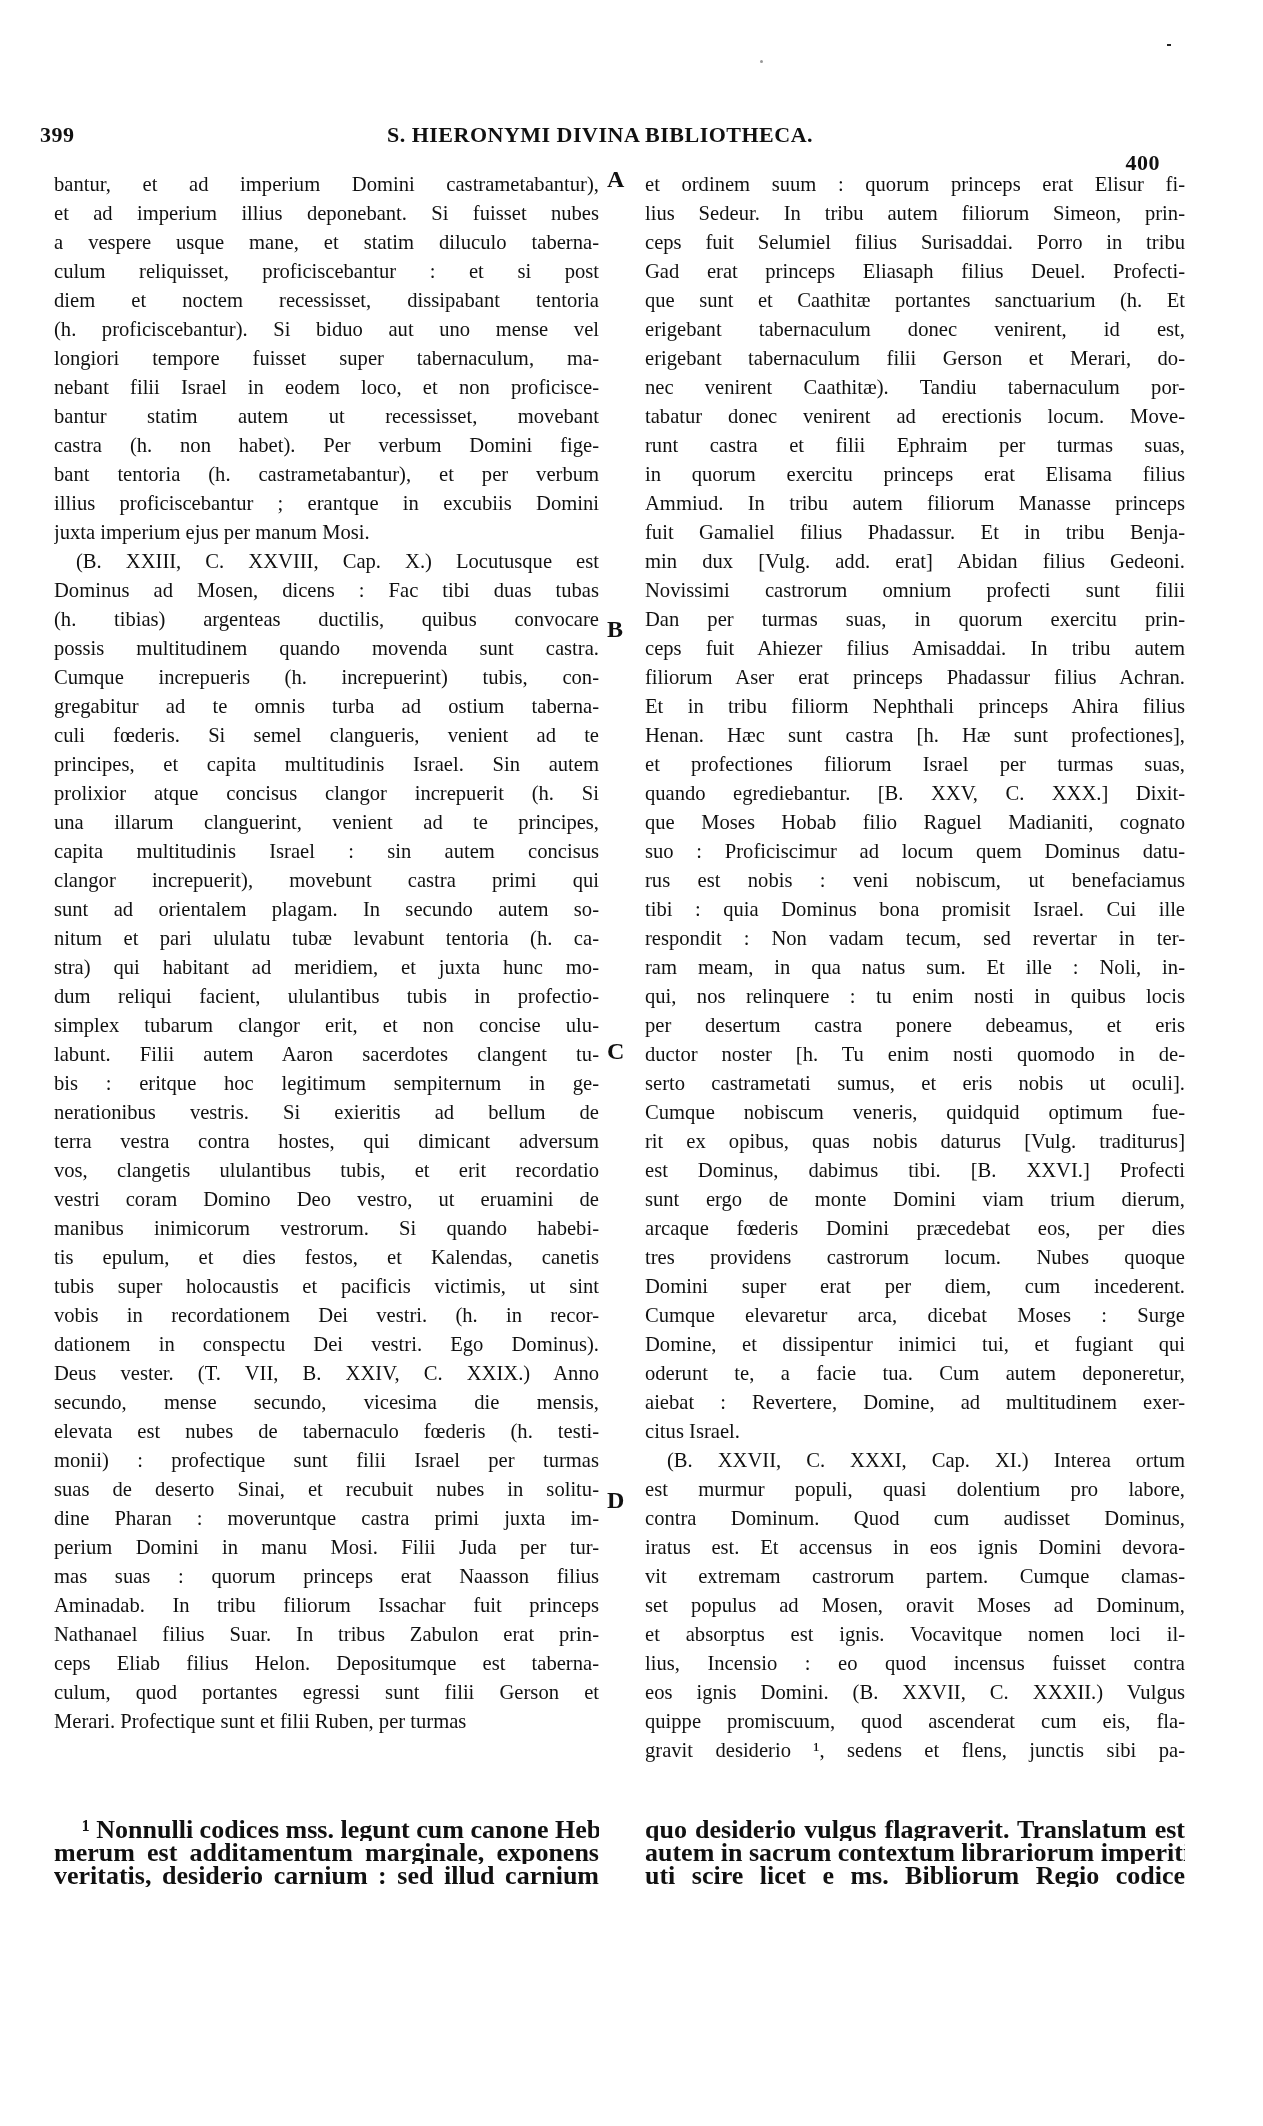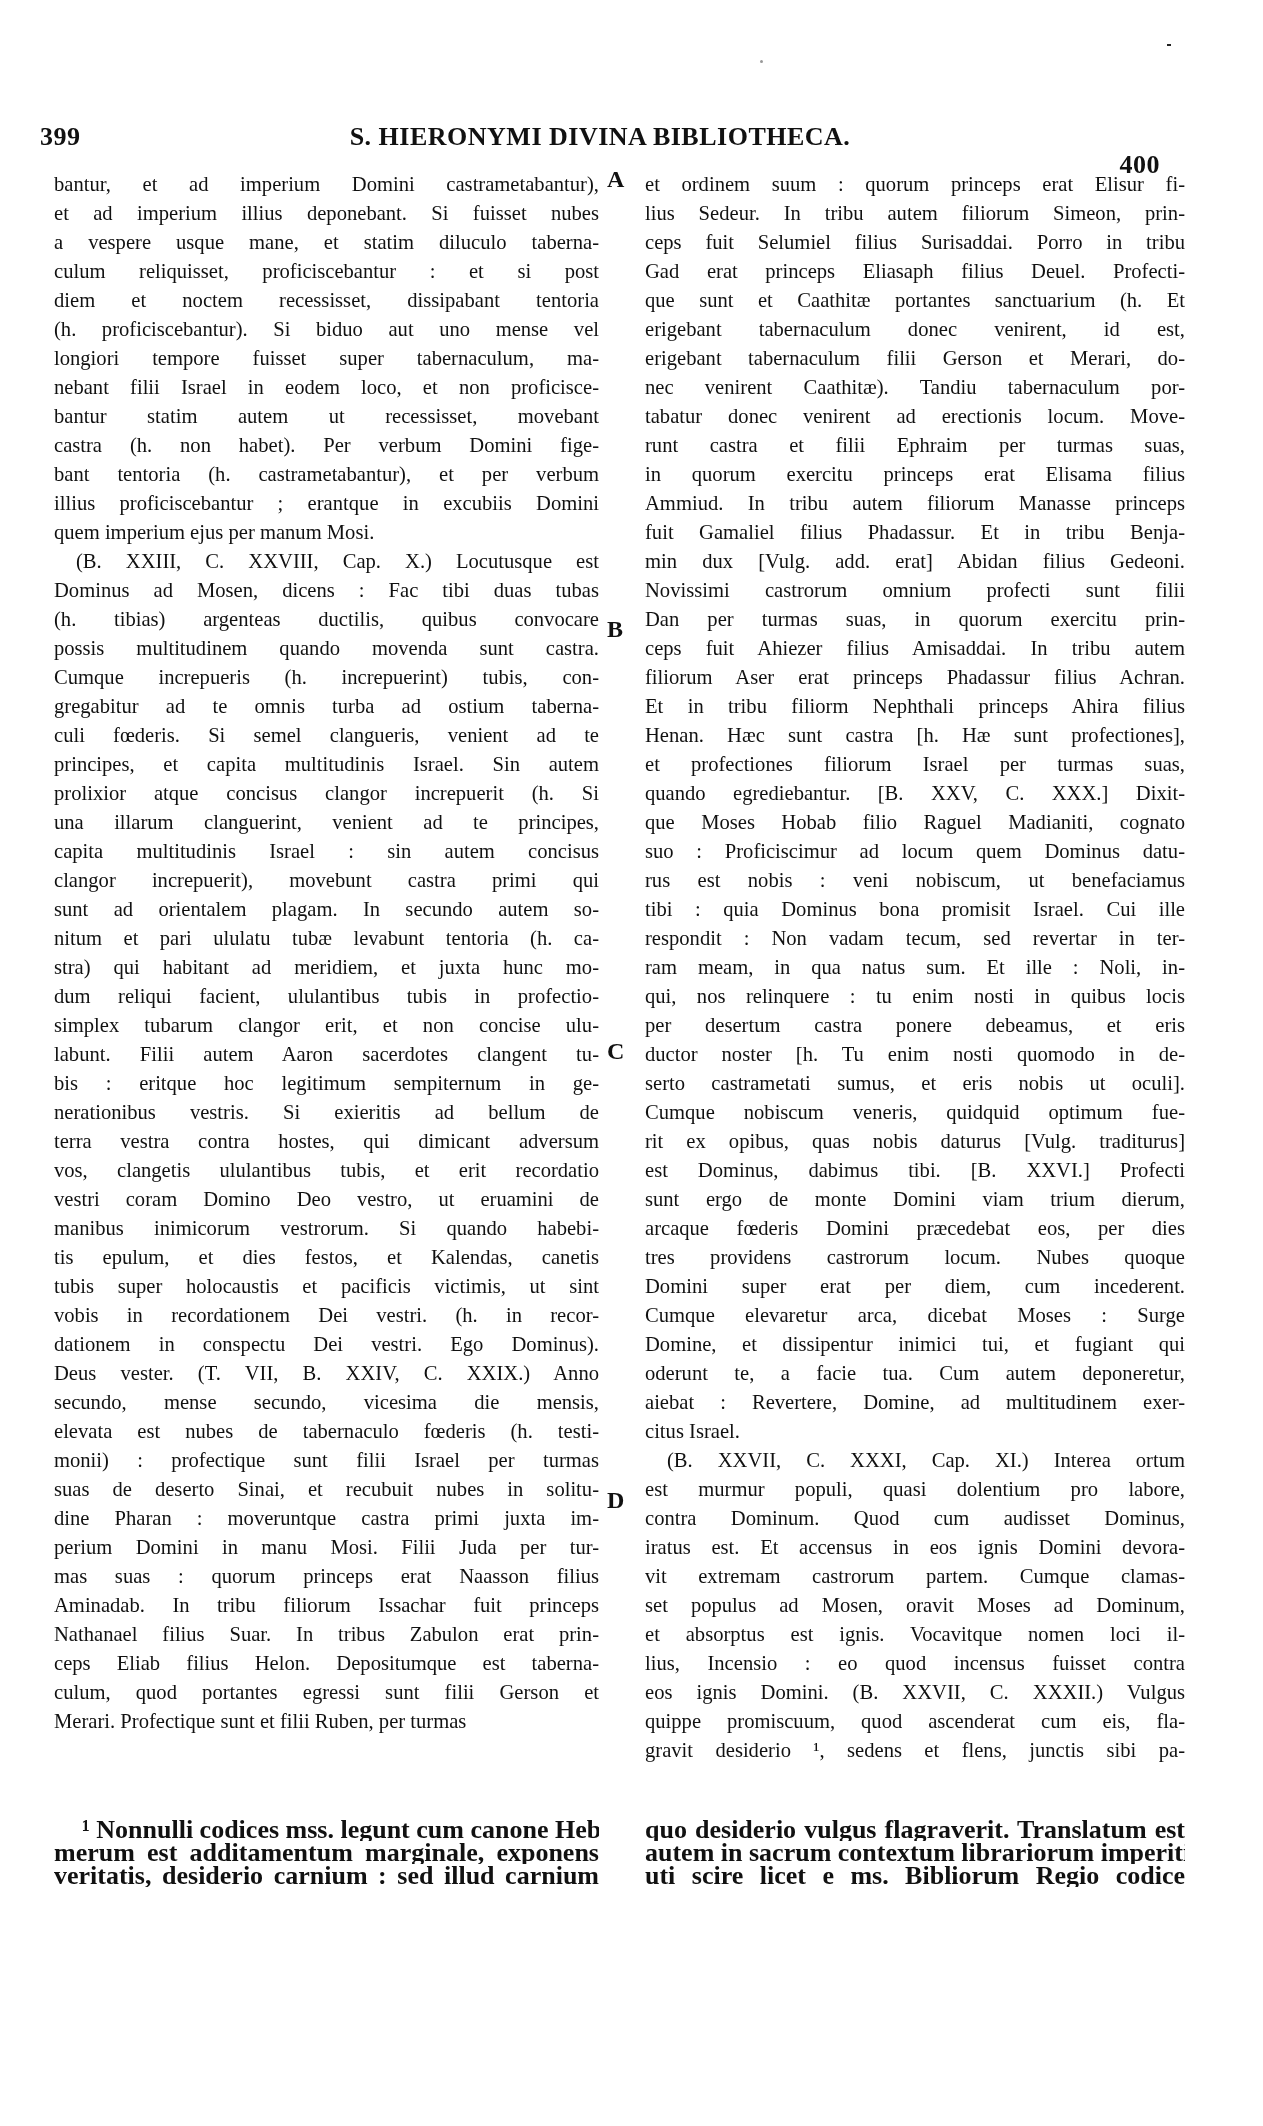--- a/index.html
+++ b/index.html
@@ -4,21 +4,21 @@
 <style>
   html, body { margin: 0; padding: 0; background: #ffffff; }
   body {
     width: 1263px; height: 2126px; position: relative; overflow: hidden;
     font-family: "Liberation Serif", "DejaVu Serif", serif;
     color: #111111;
   }
   .page { position: absolute; left: 0; top: 0; width: 1263px; height: 2126px; }
   .header {
     position: absolute; top: 122px; left: 40px; width: 1120px; height: 30px;
-    font-weight: bold; font-size: 26px; letter-spacing: 0.5px;
+    font-weight: bold; font-size: 22px; letter-spacing: 0.5px;
   }
   .header .pnum-left { position: absolute; left: 0; top: 0; }
   .header .title { position: absolute; left: 0; right: 0; top: 0; text-align: center; }
   .header .pnum-right { position: absolute; right: 0; top: 0; margin-top: 28px; }
   .col {
     position: absolute; top: 170px;
     font-size: 20.6px; line-height: 29px; font-weight: normal;
   }
   .col-left { left: 54px; width: 545px; }
   .col-right { left: 645px; width: 540px; }
@@ -67,21 +67,21 @@
       <span class="line">a vespere usque mane, et statim diluculo taberna-</span>
       <span class="line">culum reliquisset, proficiscebantur : et si post</span>
       <span class="line">diem et noctem recessisset, dissipabant tentoria</span>
       <span class="line">(h. proficiscebantur). Si biduo aut uno mense vel</span>
       <span class="line">longiori tempore fuisset super tabernaculum, ma-</span>
       <span class="line">nebant filii Israel in eodem loco, et non proficisce-</span>
       <span class="line">bantur statim autem ut recessisset, movebant</span>
       <span class="line">castra (h. non habet). Per verbum Domini fige-</span>
       <span class="line">bant tentoria (h. castrametabantur), et per verbum</span>
       <span class="line">illius proficiscebantur ; erantque in excubiis Domini</span>
-      <span class="line last">quem imperium ejus per manum Mosi.</span>
+      <span class="line last">juxta imperium ejus per manum Mosi.</span>
       <span class="line indent">(B. XXIII, C. XXVIII, Cap. X.) Locutusque est</span>
       <span class="line">Dominus ad Mosen, dicens : Fac tibi duas tubas</span>
       <span class="line">(h. tibias) argenteas ductilis, quibus convocare</span>
       <span class="line">possis multitudinem quando movenda sunt castra.</span>
       <span class="line">Cumque increpueris (h. increpuerint) tubis, con-</span>
       <span class="line">gregabitur ad te omnis turba ad ostium taberna-</span>
       <span class="line">culi fœderis. Si semel clangueris, venient ad te</span>
       <span class="line">principes, et capita multitudinis Israel. Sin autem</span>
       <span class="line">prolixior atque concisus clangor increpuerit (h. Si</span>
       <span class="line">una illarum clanguerint, venient ad te principes,</span>

